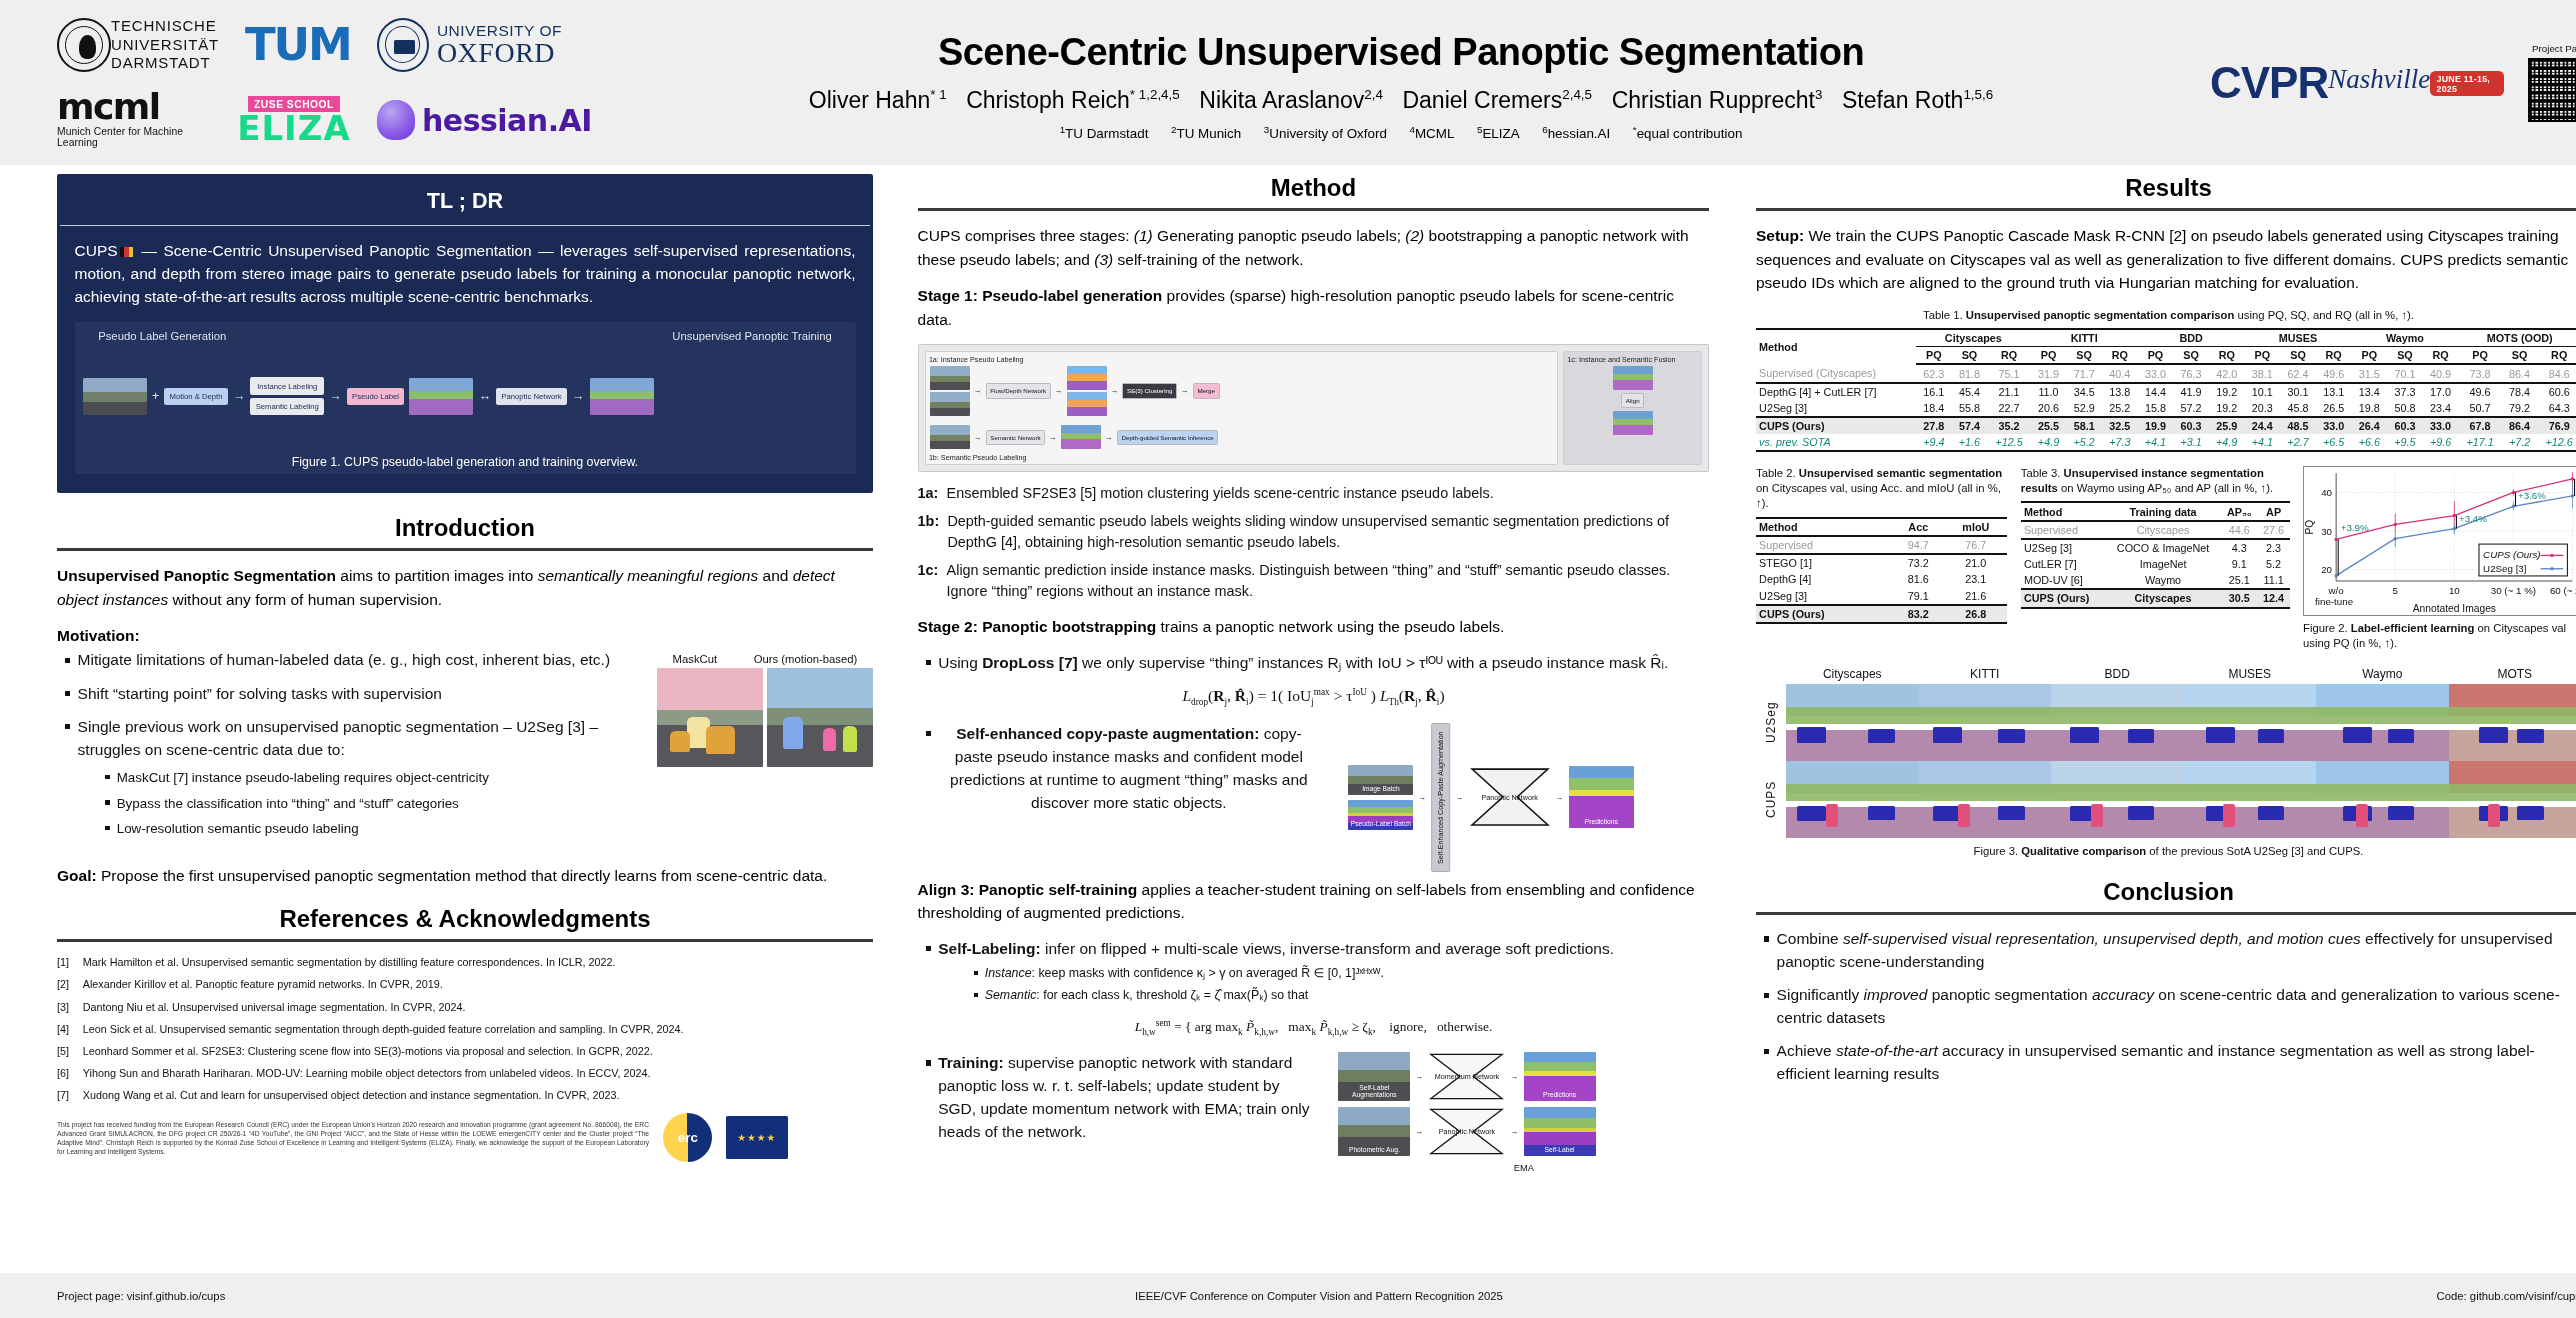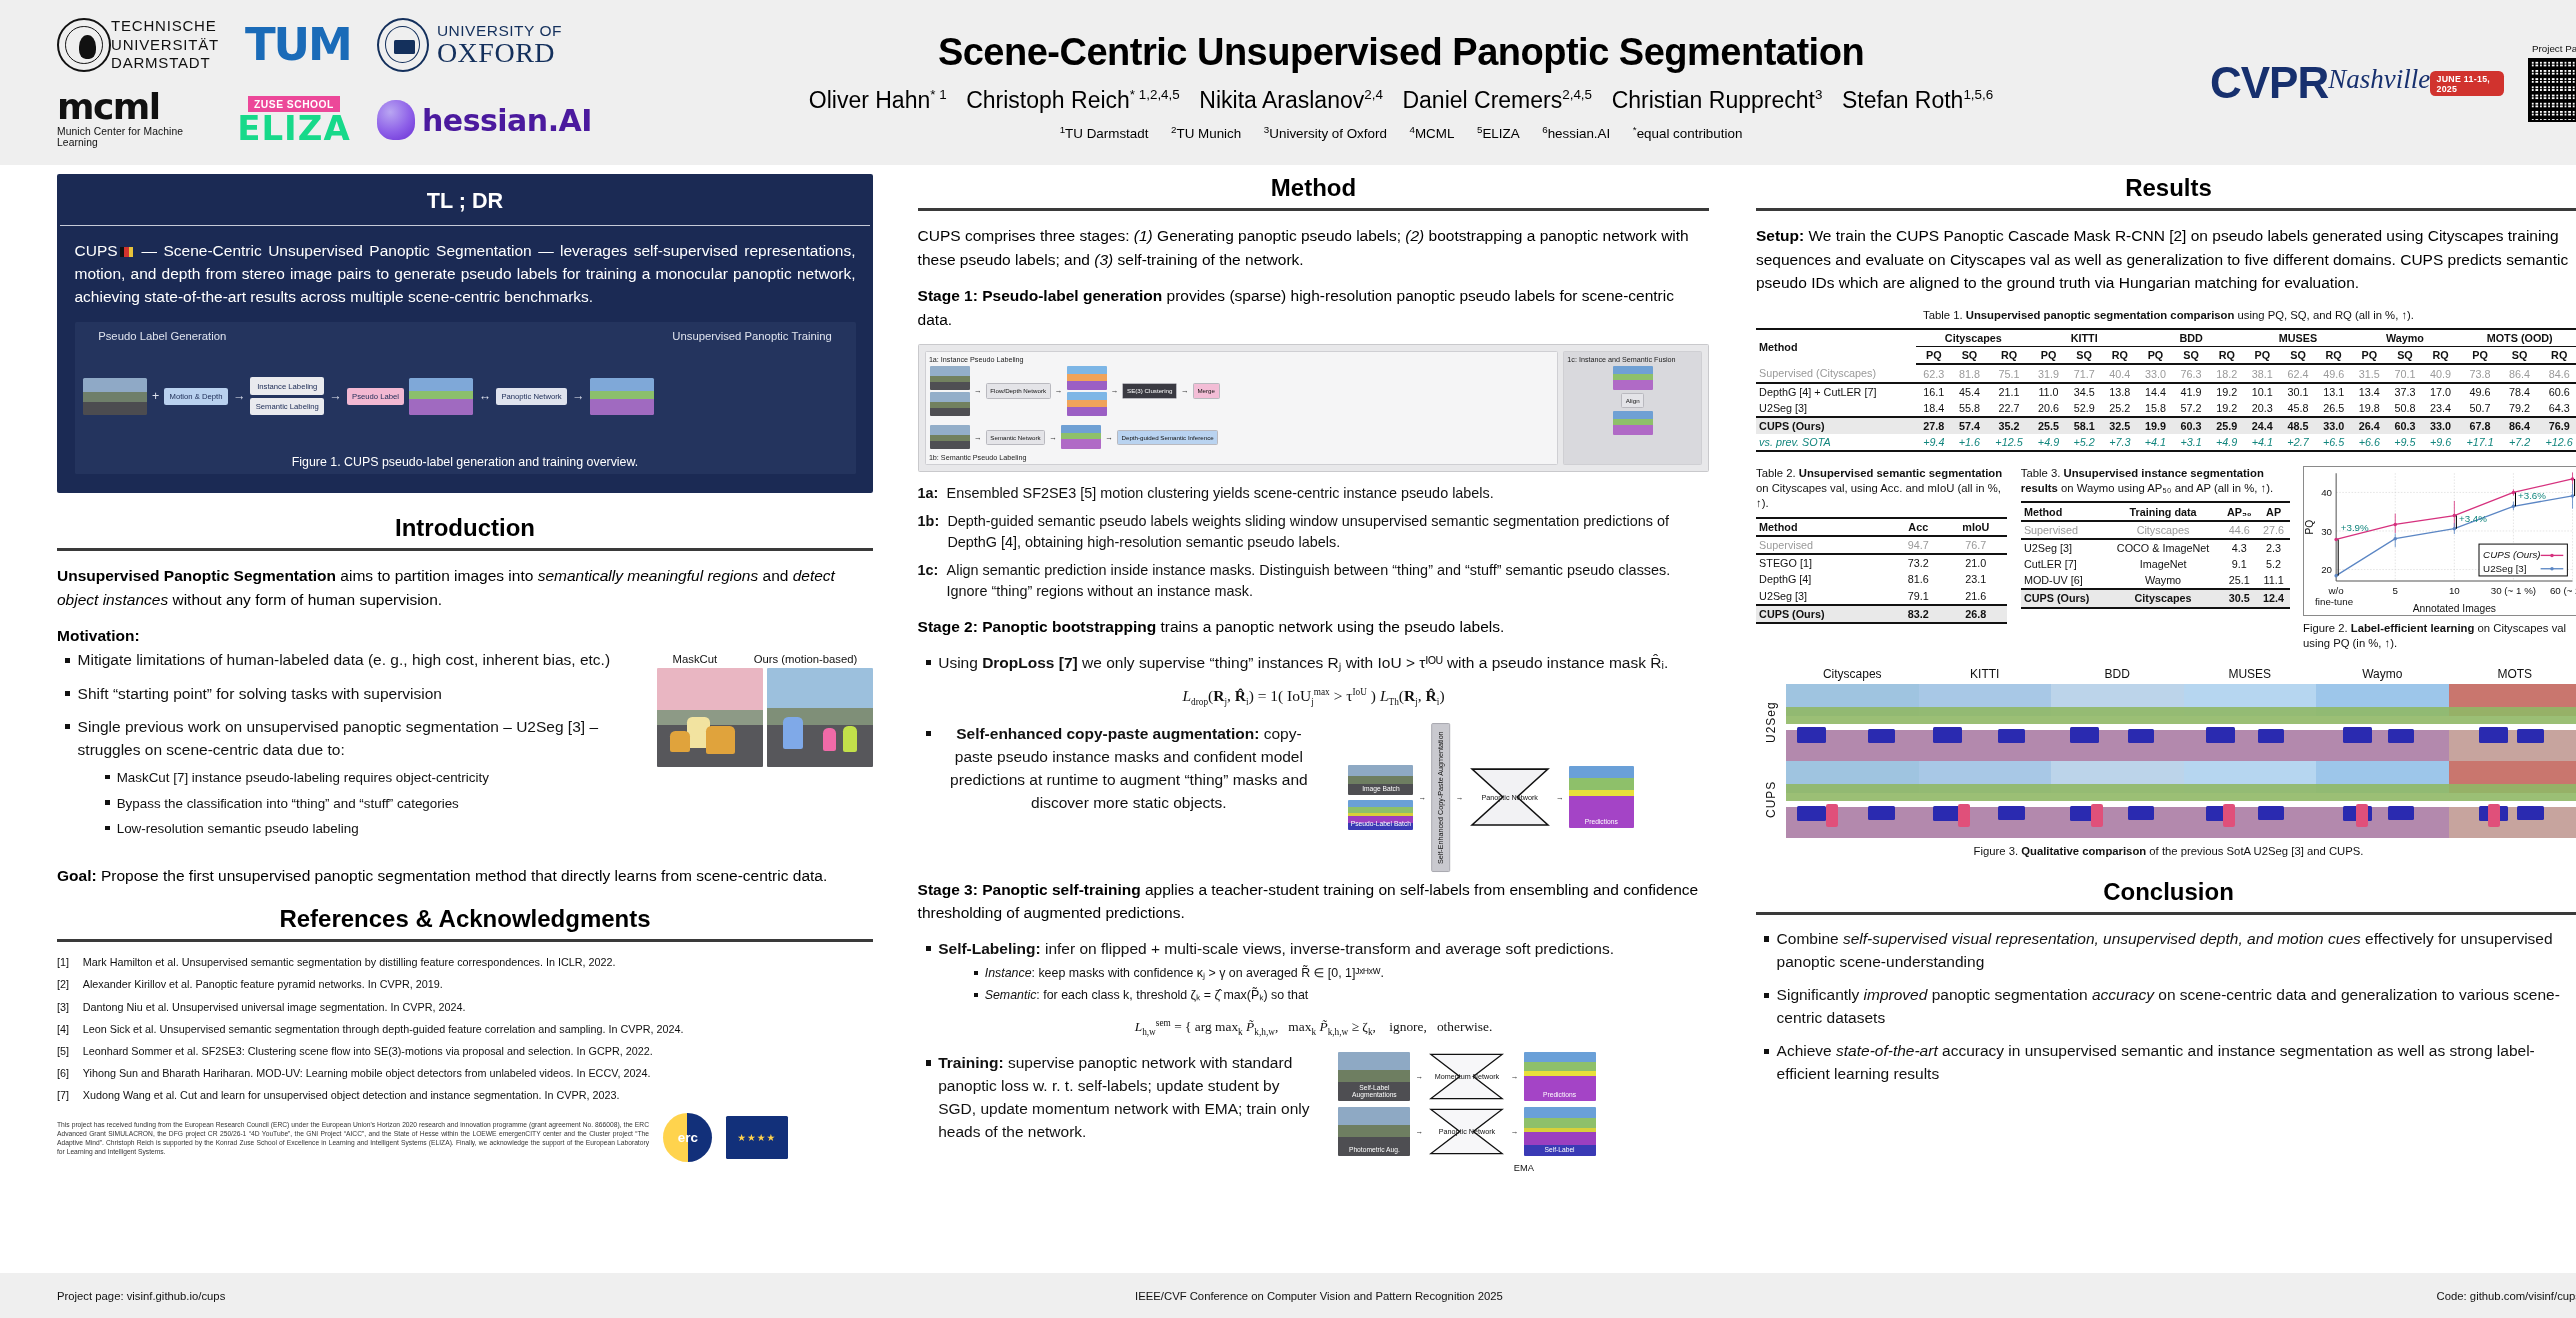--- a/index.html
+++ b/index.html
@@ -541,21 +541,21 @@
         </div>
       </div>
 
       <ul class="bul">
         <li style="max-width:402px;text-align:center;">
           <b>Self-enhanced copy-paste augmentation:</b><span> copy-paste pseudo instance masks and confident model predictions at runtime to augment “thing” masks and discover more static objects.</span>
         </li>
       </ul>
 
       <div class="body-p" style="clear:both;margin-top:10.3px;">
-        <b>Stage 3:  Panoptic self-training</b><span> applies a teacher-student training on self-labels from ensembling and confidence thresholding of augmented predictions.</span>
+        <b>Align 3:  Panoptic self-training</b><span> applies a teacher-student training on self-labels from ensembling and confidence thresholding of augmented predictions.</span>
       </div>
 
       <ul class="bul">
         <li>
           <b>Self-Labeling:</b><span> infer on flipped + multi-scale views, inverse-transform and average soft predictions.</span>
           <ul class="sub2">
             <li><i>Instance</i><span>: keep masks with confidence κⱼ &gt; γ on averaged R̃ ∈ [0, 1]ᴶˣᴴˣᵂ.</span></li>
             <li><i>Semantic</i><span>: for each class k, threshold ζₖ = ζ̂ max(P̃ₖ) so that</span></li>
           </ul>
         </li>
@@ -658,21 +658,21 @@
             <tr class="rule-thick">
               <td class="lft dim">Supervised (Cityscapes)</td>
               <td class="dim">62.3</td>
               <td class="dim">81.8</td>
               <td class="dim">75.1</td>
               <td class="dim">31.9</td>
               <td class="dim">71.7</td>
               <td class="dim">40.4</td>
               <td class="dim">33.0</td>
               <td class="dim">76.3</td>
-              <td class="dim">18.2</td>
+              <td class="dim">42.0</td>
               <td class="dim">38.1</td>
               <td class="dim">62.4</td>
               <td class="dim">49.6</td>
               <td class="dim">31.5</td>
               <td class="dim">70.1</td>
               <td class="dim">40.9</td>
               <td class="dim">73.8</td>
               <td class="dim">86.4</td>
               <td class="dim">84.6</td>
             </tr>

